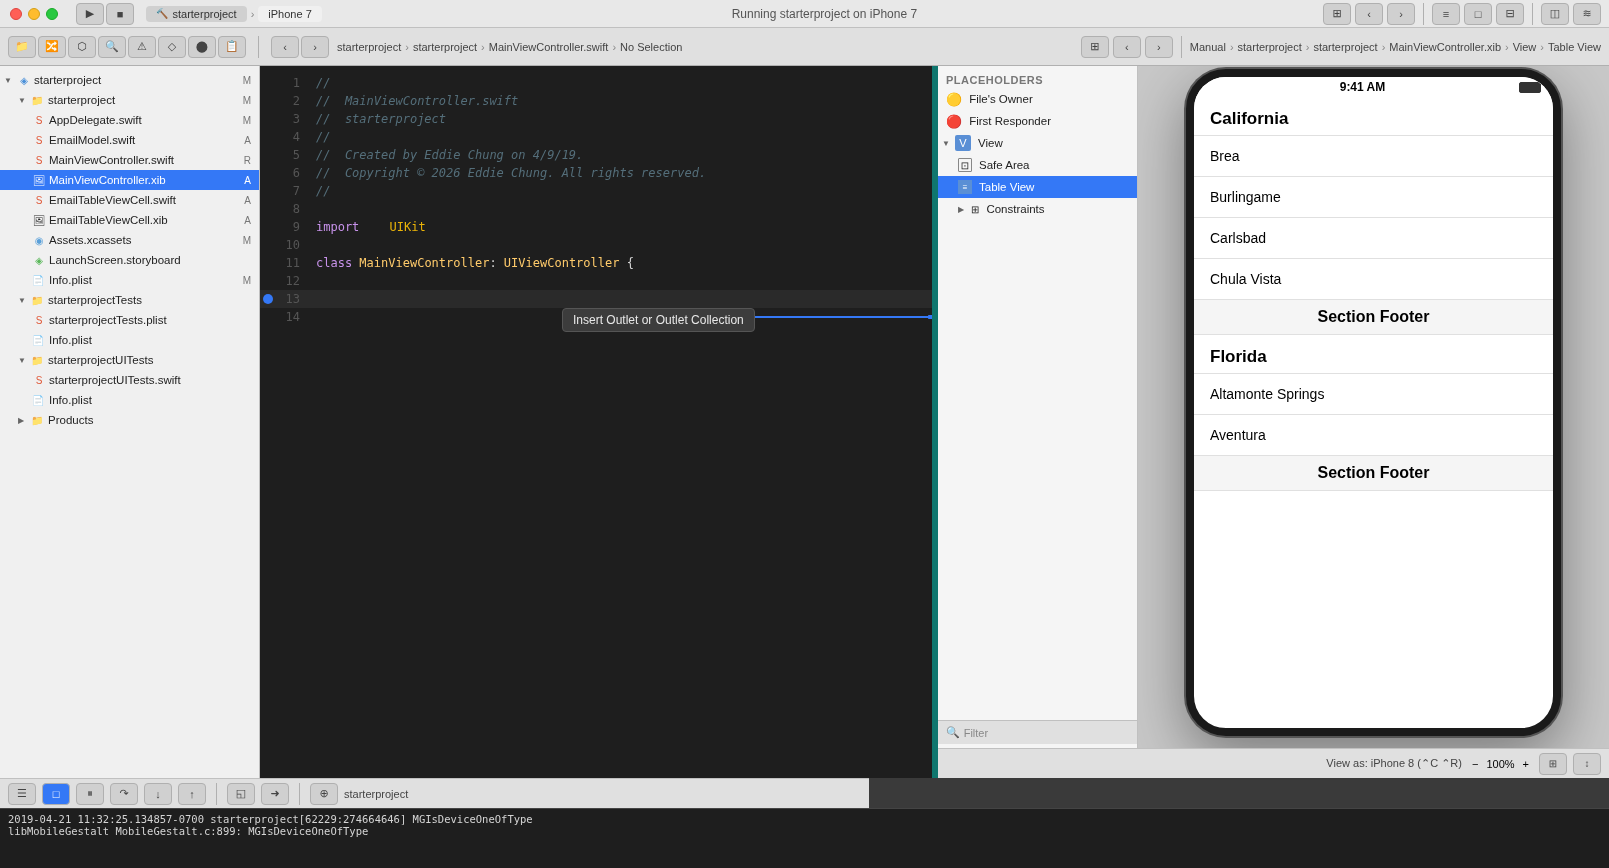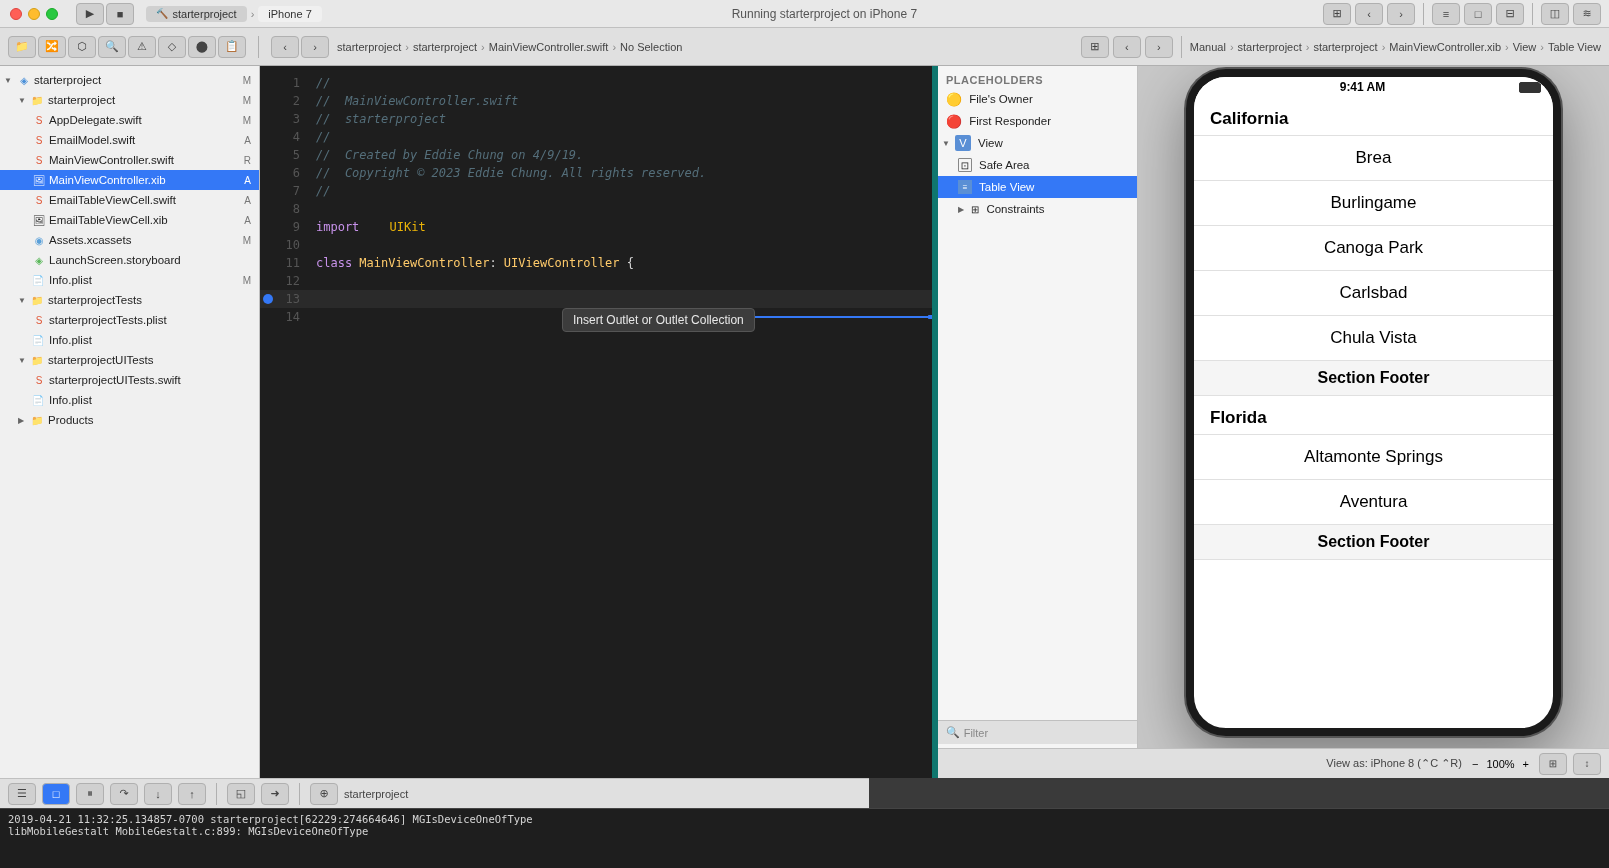--- a/index.html
+++ b/index.html
@@ -351,24 +351,23 @@
       font-size: 17px;
       font-weight: 600;
       padding: 12px 16px 6px;
       color: #000;
       border-bottom: 1px solid #e0e0e0;
       background: white;
     }
     .table-cell {
       padding: 12px 16px;
       border-bottom: 1px solid #e0e0e0;
-      font-size: 17px;
+      font-size: 14px;
       color: #000;
       background: white;
-      text-align: center;
     }
     .section-footer {
       font-size: 16px;
       font-weight: 600;
       padding: 8px 16px;
       background: #f5f5f5;
       color: #000;
       border-bottom: 1px solid #e0e0e0;
       text-align: center;
     }
@@ -666,21 +665,21 @@
         <span class="line-content cm">//</span>
       </div>
       <div class="code-line">
         <span class="breakpoint-area"></span>
         <span class="line-num">5</span>
         <span class="line-content cm">//  Created by Eddie Chung on 4/9/19.</span>
       </div>
       <div class="code-line">
         <span class="breakpoint-area"></span>
         <span class="line-num">6</span>
-        <span class="line-content cm">//  Copyright © 2023 Eddie Chung. All rights reserved.</span>
+        <span class="line-content cm">//  Copyright © 2026 Eddie Chung. All rights reserved.</span>
       </div>
       <div class="code-line">
         <span class="breakpoint-area"></span>
         <span class="line-num">7</span>
         <span class="line-content cm">//</span>
       </div>
       <div class="code-line">
         <span class="breakpoint-area"></span>
         <span class="line-num">8</span>
         <span class="line-content"></span>
@@ -782,21 +781,20 @@
               <div class="iphone-battery">
                 <div class="battery-icon"></div>
               </div>
             </div>
 
             <div class="table-view-content">
 
               <div class="section-header">California</div>
               <div class="table-cell">Brea</div>
               <div class="table-cell">Burlingame</div>
-              <div class="table-cell">Canoga Park</div>
               <div class="table-cell">Carlsbad</div>
               <div class="table-cell">Chula Vista</div>
               <div class="section-footer">Section Footer</div>
 
               <div class="section-header">Florida</div>
               <div class="table-cell">Altamonte Springs</div>
               <div class="table-cell">Aventura</div>
               <div class="section-footer">Section Footer</div>
             </div>
           </div>

